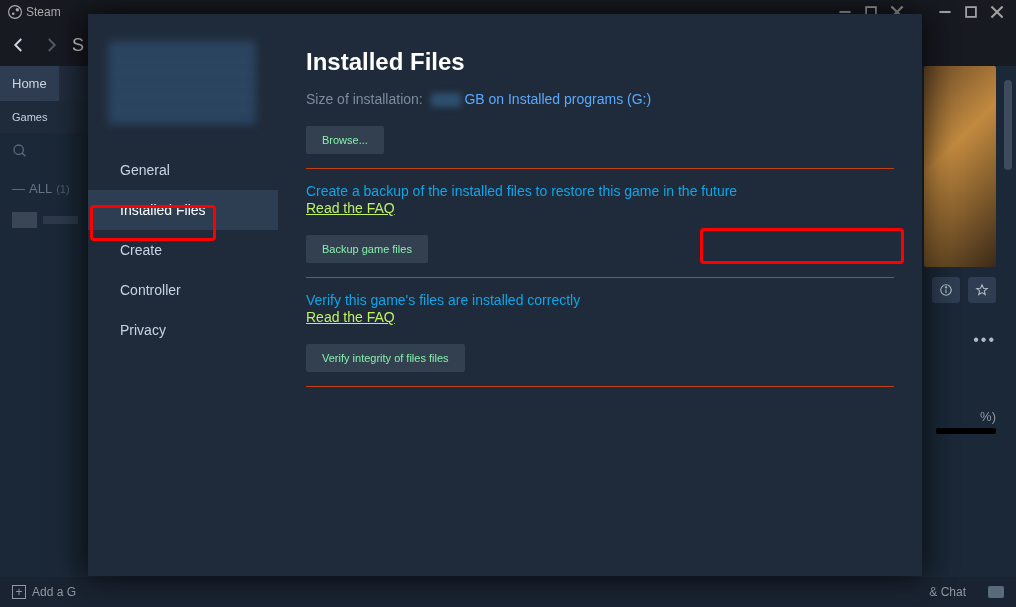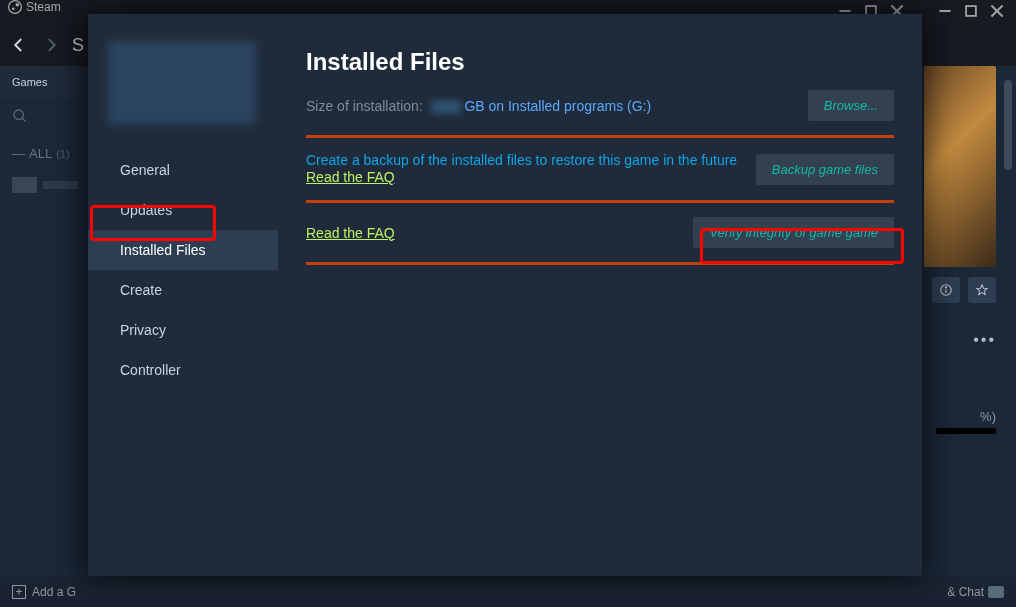--- a/index.html
+++ b/index.html
@@ -1,19 +1,19 @@
 <!DOCTYPE html>
 <html><head>
 <meta charset="utf-8">
 <style>
 * { margin:0; padding:0; box-sizing:border-box; font-family:"Motiva Sans",Arial,sans-serif; }
 body { background:#1b2838; width:1016px; height:607px; overflow:hidden; color:#c6d4df; position:relative; }
 
 
-.titlebar { height:24px; background:#171a21; display:flex; align-items:flex-start; padding:0 8px; }
+.titlebar { height:24px; background:#171a21; display:flex; align-items:center; padding:0 8px; }
 .titlebar .steam-logo { display:flex; align-items:center; gap:4px; color:#a9a9a9; font-size:12px; }
 .titlebar .right-ctrls { margin-left:auto; display:flex; gap:4px; }
 .winbtn { width:22px; height:22px; display:flex; align-items:center; justify-content:center; color:#a0a0a0; cursor:pointer; }
 .winbtn svg { width:14px; height:14px; }
 
 .navbar { height:42px; background:#171a21; display:flex; align-items:center; padding:0 8px; gap:10px; }
 .nav-arrow { width:22px;height:22px;display:flex;align-items:center;justify-content:center;color:#5e6b7a; }
 .nav-arrow svg{width:18px;height:18px;}
 .nav-s { color:#d3d6d8; font-size:18px; font-weight:400; }
 
@@ -27,21 +27,21 @@
 .left-search svg{width:16px;height:16px;}
 .left-all { padding:8px 12px; font-size:13px; color:#647484; display:flex; align-items:center; gap:4px;}
 .left-all .cnt{font-size:11px;color:#4e5c6b;}
 .left-gameitem { padding:8px 12px; display:flex; align-items:center; gap:6px;}
 .gi-thumb{width:26px;height:16px;background:#3a4556;}
 .gi-name{width:36px;height:8px;background:#2e3a4b;}
 
 .bottombar { position:absolute; left:0; bottom:0; width:1016px; height:30px; background:#1a2331; display:flex; align-items:center; padding:0 12px; font-size:12px; color:#8f98a0;}
 .add-game{display:flex;align-items:center;gap:6px;}
 .add-game .plus{width:14px;height:14px;border:1px solid #8f98a0;display:flex;align-items:center;justify-content:center;font-size:12px;line-height:1;}
-.bottom-right{margin-left:auto;display:flex;align-items:center;gap:4px;text-align:right;}
+.bottom-right{margin-left:auto;display:flex;align-items:center;gap:22px;text-align:right;}
 .friends-ico{width:16px;height:12px;background:#596a7b;border-radius:2px;}
 
 
 .detail-strip { position:absolute; right:20px; top:66px; width:72px; height:520px; }
 .detail-art { width:72px; height:201px; background:linear-gradient(135deg,#6b4a28,#c28a3f 40%,#3b2a18); border-radius:2px;}
 .detail-row { margin-top:10px; display:flex; gap:8px; justify-content:flex-end;}
 .detail-btn{width:28px;height:26px;background:#2e3d52;border-radius:3px;display:flex;align-items:center;justify-content:center;color:#b0bac5;}
 .detail-btn svg{width:14px;height:14px;}
 .dots{margin-top:28px;text-align:right;color:#b0bac5;letter-spacing:2px;font-size:16px;}
 .pct { margin-top:60px; text-align:right; color:#8f98a0; font-size:13px;}
@@ -55,29 +55,29 @@
 .modal-sidebar { width:190px; padding:20px 0; }
 .blurbox { margin:6px 20px 26px; width:148px; height:84px; background:repeating-linear-gradient(0deg,#2b4a6a 0 6px,#2a3d55 6px 12px); filter:blur(4px); border-radius:4px;}
 .msid-item { padding:12px 32px; font-size:14px; color:#c9d4e0; cursor:pointer;}
 .msid-item.active { background:#2d3e53; color:#fff; }
 .hl-red { position:absolute; border:3px solid #ff0000; border-radius:4px; pointer-events:none;}
 .hl1 { left:90px; top:205px; width:126px; height:36px;}
 .hl2 { left:700px; top:228px; width:204px; height:36px;}
 
 .modal-body { flex:1; padding:34px 28px 20px 28px; }
 .modal-title { font-size:24px; font-weight:600; color:#fff; }
-.section { border-bottom:3px solid #c2410c; padding:14px 0; display:flex; align-items:center; gap:18px;}
+.section { border-bottom:1px solid #c2410c; padding:14px 0; display:flex; align-items:flex-start; gap:18px;flex-direction:column;}
 .section:first-of-type{margin-top:22px;}
 .section .txt { flex:1; }
 .sec-label { font-size:14px; color:#0ea5e9; }
 .sec-link { font-size:14px; color:#bef264; text-decoration:underline; cursor:pointer;}
 .size-line { font-size:14px; color:#7c8c9e; }
 .size-line .blur{display:inline-block;width:30px;height:14px;background:#2e506f;filter:blur(3px);vertical-align:middle;border-radius:2px;}
 .size-line a { color:#5aa9ff; text-decoration:none;}
-.btn { background:#32404f; color:#14b8a6; padding:8px 16px; border:none; font-size:13px; cursor:pointer; border-radius:2px; white-space:nowrap;font-style:italic;}
+.btn { background:#32404f; color:#86efac; padding:8px 16px; border:none; font-size:11px; cursor:pointer; border-radius:2px; white-space:nowrap;}
 </style>
 </head>
 <body>
 
 <div class="titlebar">
   <div class="steam-logo">
     <svg viewBox="0 0 24 24" width="14" height="14" fill="#a9a9a9">
         <circle cx="12" cy="12" r="11" fill="none" stroke="#a9a9a9" stroke-width="2"></circle>
         <circle cx="16" cy="8" r="3"></circle>
         <circle cx="9" cy="15" r="2.2"></circle>
@@ -129,20 +129,23 @@
     </div>
   <div class="nav-arrow">
       <svg viewBox="0 0 24 24" fill="none" stroke="#4e5c6b" stroke-width="2.5">
         <polyline points="9 4 17 12 9 20"></polyline>
       </svg>
     </div>
   <div class="nav-s">S</div>
 </div>
 
 <div class="main-left">
+  <div class="left-tabs">
+    <div class="left-tab active">Home</div>
+  </div>
   <div class="left-games">Games</div>
   <div class="left-search"><svg viewBox="0 0 24 24" fill="none" stroke="#596a7b" stroke-width="2">
         <circle cx="10" cy="10" r="7"></circle>
         <line x1="20" y1="20" x2="15" y2="15"></line>
       </svg></div>
   <div class="left-all">
     <span>—</span>
     <span>ALL</span>
     <span class="cnt">(1)</span>
   </div>
@@ -185,25 +188,24 @@
   <div class="bottom-right">
     <span>&amp; Chat</span>
     <div class="friends-ico"></div>
   </div>
 </div>
 
 <div class="modal">
   <div class="modal-sidebar">
     <div class="blurbox"></div>
     <div class="msid-item">General</div>
-    <div class="msid-item">Updates</div>
     <div class="msid-item active">Installed Files</div>
     <div class="msid-item">Create</div>
+    <div class="msid-item">Controller</div>
     <div class="msid-item">Privacy</div>
-    <div class="msid-item">Controller</div>
   </div>
   <div class="modal-body">
     <div class="modal-title">Installed Files</div>
 
     <div class="section">
       <div class="txt">
         <span class="size-line">
           <span>Size of installation:</span>
           &nbsp;<span class="blur"></span><a href="#"> GB on Installed programs (G:)</a>
         </span>
@@ -214,21 +216,22 @@
     <div class="section">
       <div class="txt">
         <div class="sec-label">Create a backup of the installed files to restore this game in the future</div>
         <span class="sec-link">Read the FAQ</span>
       </div>
       <button class="btn">Backup game files</button>
     </div>
 
     <div class="section">
       <div class="txt">
+        <div class="sec-label">Verify this game's files are installed correctly</div>
         <span class="sec-link">Read the FAQ</span>
       </div>
-      <button class="btn">Verify integrity of game game</button>
+      <button class="btn">Verify integrity of files files</button>
     </div>
   </div>
 </div>
 
 <div class="hl-red hl1"></div>
 <div class="hl-red hl2"></div>
 
 </body></html>

